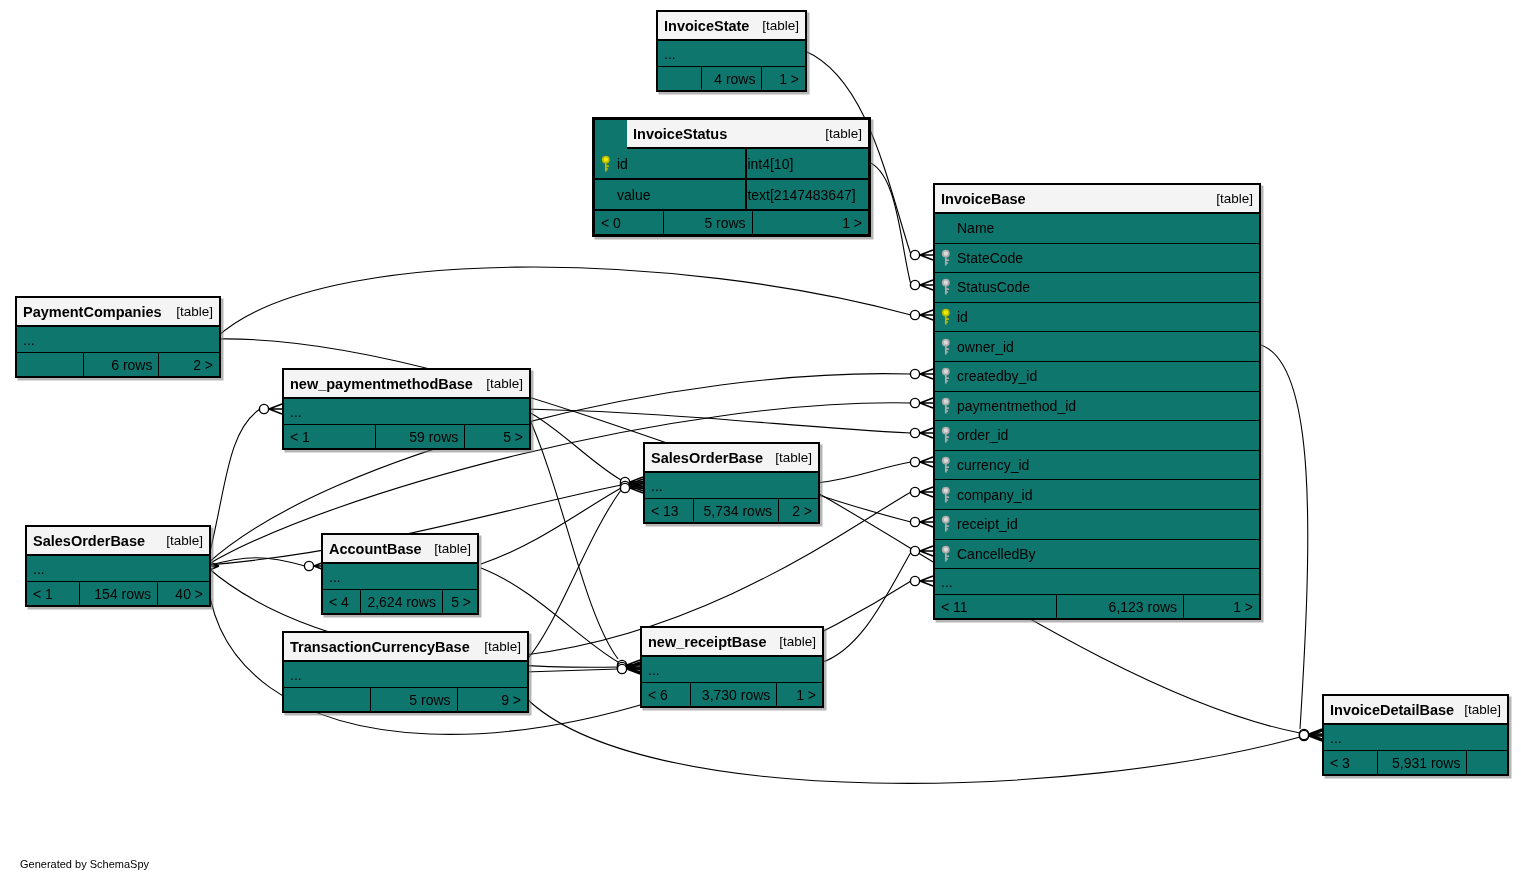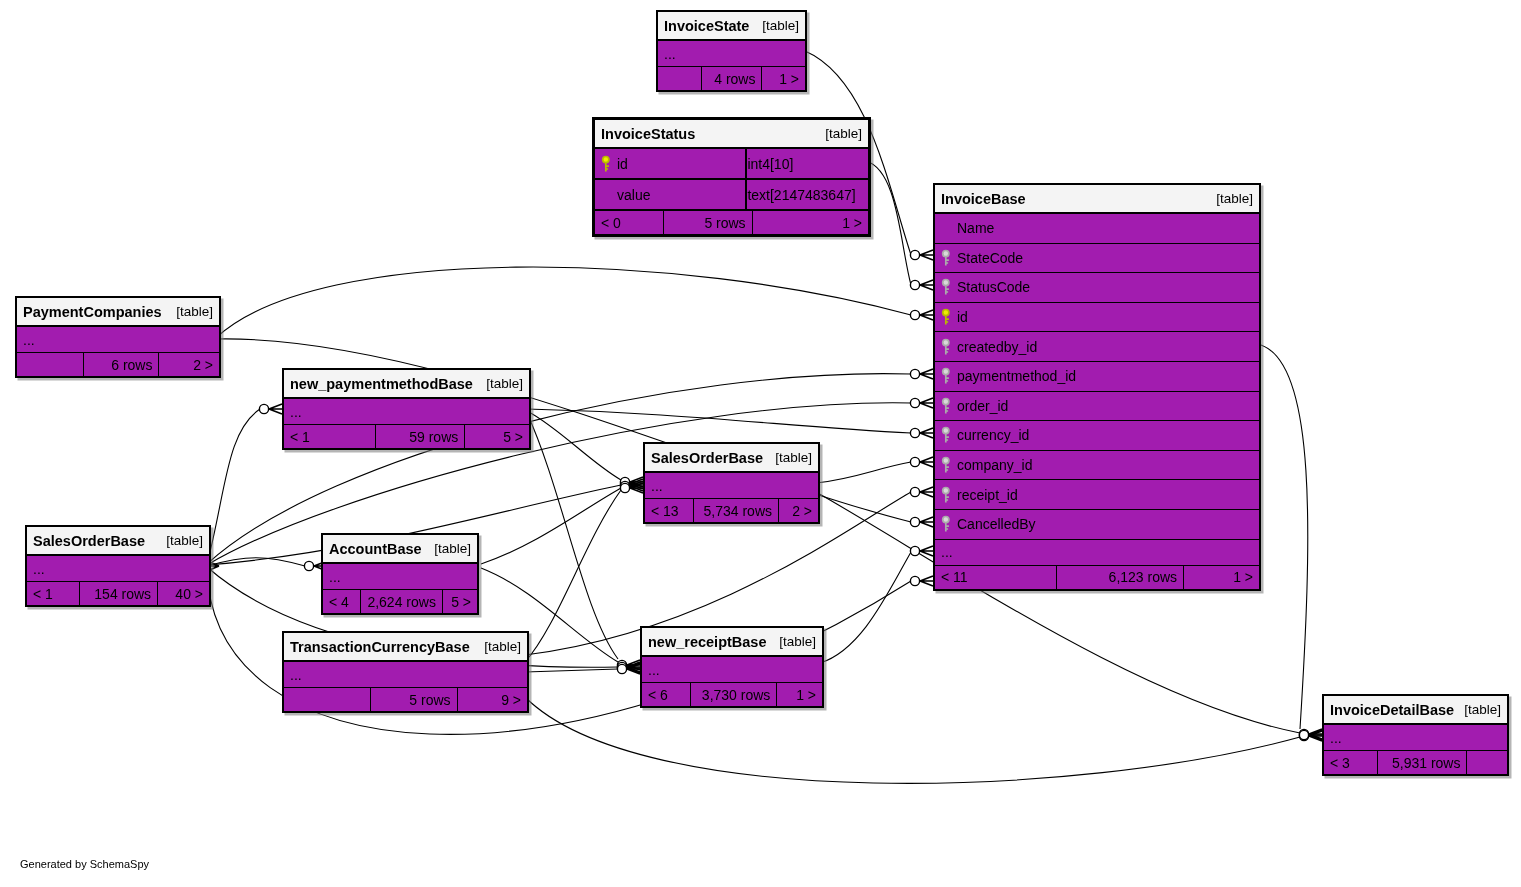--- a/index.html
+++ b/index.html
@@ -1,24 +1,24 @@
 <!DOCTYPE html>
 <html><head>
 <meta charset="utf-8">
 <style>
   html,body{margin:0;padding:0;background:#fff;}
   #canvas{position:relative;width:1521px;height:887px;background:#fff;overflow:hidden;
           font-family:"Liberation Sans",sans-serif;font-size:14px;color:#000;}
   #edges{position:absolute;left:0;top:0;z-index:0;}
-  .tbl{position:absolute;z-index:1;background:#a21caf;border:2px solid #000;
+  .tbl{position:absolute;z-index:1;background:#0f766e;border:2px solid #000;
        box-shadow:2.5px 2.5px 0 rgba(120,120,120,0.55);}
   .tbl.emph{border:3px solid #000;}
   .hd{display:flex;justify-content:space-between;align-items:center;background:#f4f4f4;
       border-bottom:2px solid #000;height:27px;padding:0 6px;white-space:nowrap;}
-  .emph .hd{border-bottom-width:2.5px;}
+  .emph .hd{border-bottom-width:2.5px;margin-left:32px;}
   .nm{font-weight:bold;font-size:14.5px;}
   .tag{font-size:13.5px;padding-left:10px;}
   .row{display:flex;align-items:center;border-bottom:1px solid #000;height:28.6px;
        padding:0 6px 0 5px;white-space:nowrap;}
   .emph .row{border-bottom-width:2px;height:29px;}
   .kslot{width:17px;display:inline-flex;align-items:center;flex:none;}
   .namecell{flex:0 0 auto;display:flex;align-items:center;height:100%;}
   .typecell{flex:1 1 auto;border-left:2px solid #000;height:100%;display:flex;
             align-items:center;}
   .el{border-bottom:1px solid #000;height:25px;display:flex;align-items:center;
@@ -188,20 +188,29 @@
           </span>
           <span>id</span>
         </div>
         <div class="row">
           <span class="kslot">
             <svg width="12" height="18" viewBox="0 0 12 18">
     <circle cx="5.8" cy="4.6" r="3.1" fill="#d9d9d9" stroke="#ababab" stroke-width="1.7"></circle>
     <path d="M5.8 7.8 V16.6 M5.8 11.2 h3.1 M5.8 14 h2.3" fill="none" stroke="#ababab" stroke-width="1.7"></path>
   </svg>
           </span>
+          <span>owner_id</span>
+        </div>
+        <div class="row">
+          <span class="kslot">
+            <svg width="12" height="18" viewBox="0 0 12 18">
+    <circle cx="5.8" cy="4.6" r="3.1" fill="#d9d9d9" stroke="#ababab" stroke-width="1.7"></circle>
+    <path d="M5.8 7.8 V16.6 M5.8 11.2 h3.1 M5.8 14 h2.3" fill="none" stroke="#ababab" stroke-width="1.7"></path>
+  </svg>
+          </span>
           <span>createdby_id</span>
         </div>
         <div class="row">
           <span class="kslot">
             <svg width="12" height="18" viewBox="0 0 12 18">
     <circle cx="5.8" cy="4.6" r="3.1" fill="#d9d9d9" stroke="#ababab" stroke-width="1.7"></circle>
     <path d="M5.8 7.8 V16.6 M5.8 11.2 h3.1 M5.8 14 h2.3" fill="none" stroke="#ababab" stroke-width="1.7"></path>
   </svg>
           </span>
           <span>paymentmethod_id</span>

